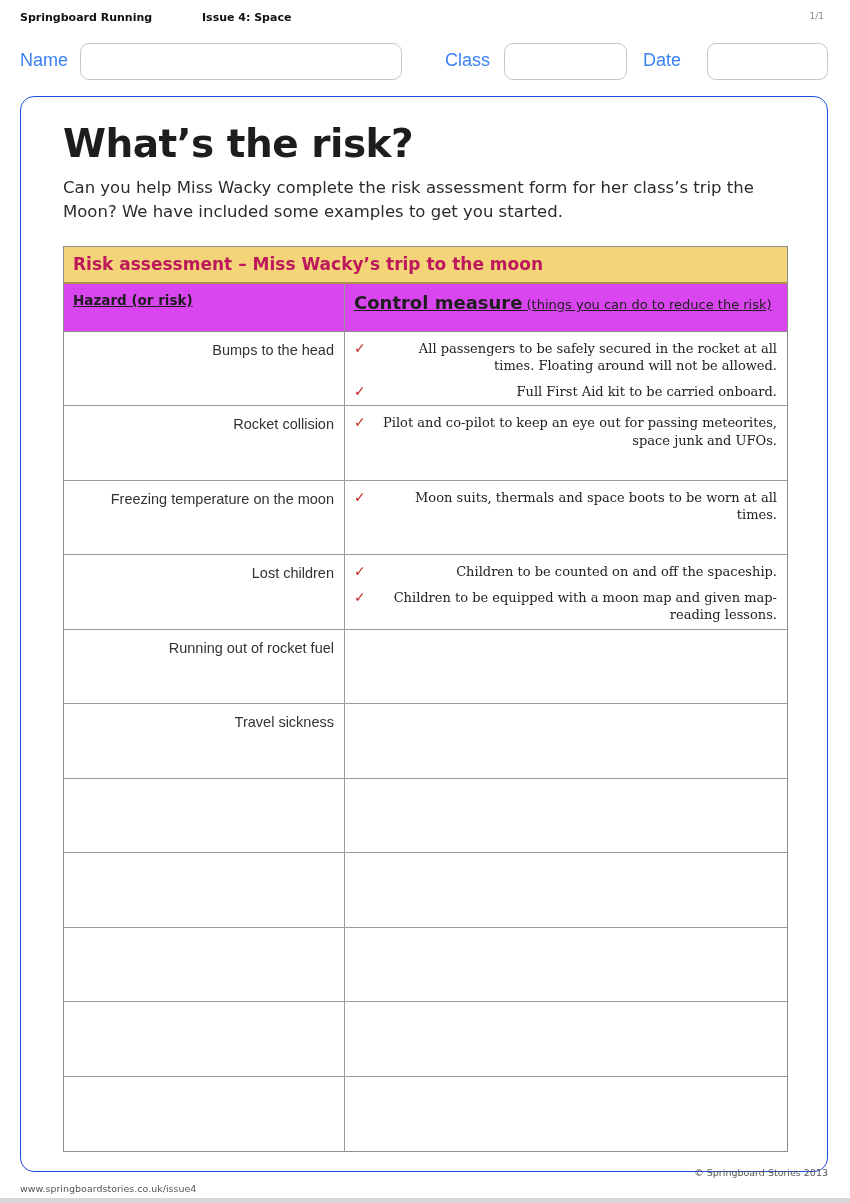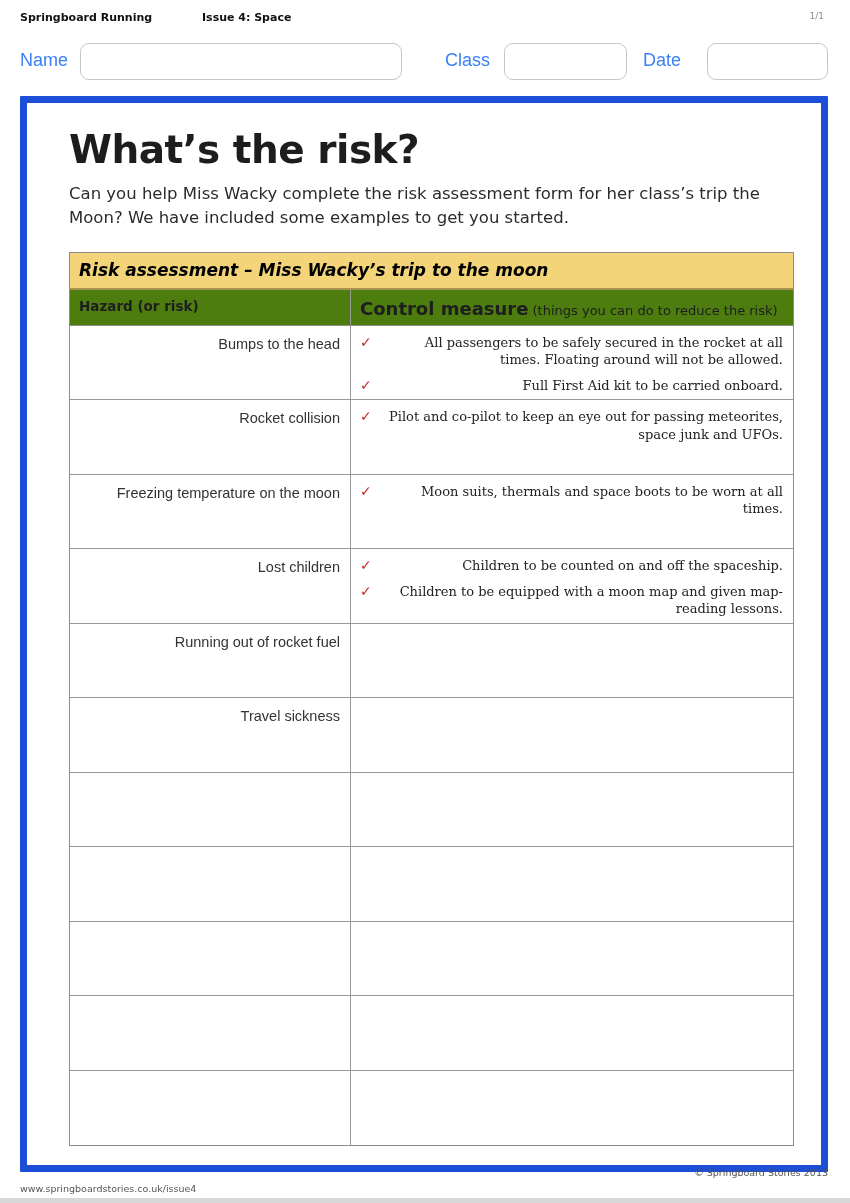--- a/index.html
+++ b/index.html
@@ -23,31 +23,31 @@
   .field-input { position:absolute; top:43px; height:37px; background:#fff;
                  border:1px solid #c6c6c6; border-radius:9px; outline:none;
                  font-size:16px; padding:0 10px; color:#222;
                  font-family:"Liberation Sans", sans-serif; }
   #lbl-name { left:20px; }  #inp-name { left:80px;  width:322px; }
   #lbl-class{ left:445px;text-align:center; } #inp-class{ left:504px; width:123px; }
   #lbl-date { left:643px; } #inp-date { left:707px; width:121px; }
 
   
   .card { position:absolute; top:96px; left:20px; width:808px; height:1076px;
-          background:#fff; border:7px solid #1d4ed8; border-radius:1px; }
+          background:#fff; border:1px solid #1d4ed8; border-radius:14px; }
   .ws-title { margin:24px 42px 0 42px; font-size:39px; color:#1d1d1d; letter-spacing:-0.5px; }
   .ws-intro { margin:10px 42px 0 42px; max-width:700px; font-size:16.5px;
               line-height:1.45; color:#2b2b2b; }
 
   
   .rtable { margin:22px 0 0 42px; width:725px; border:1.5px solid #8c8c8c; background:#fff; }
   .rtable-title { height:37px; background:#f3d478; border-bottom:2px solid #a9934e;
                   display:flex; align-items:center; padding:0 9px;
-                  font-size:17px; font-weight:bold; color:#000000;font-style:italic; }
-  .rtable-head { display:flex; height:36px; background:#4d7c0f; border-bottom:1.5px solid #8c8c8c; }
+                  font-size:17px; font-weight:bold; color:#be185d; }
+  .rtable-head { display:flex; height:48px; background:#d946ef; border-bottom:1.5px solid #8c8c8c;text-decoration:underline; }
   .rtable-head .cell { padding-top:8px; }
   .head-hazard { font-weight:bold; font-size:13.5px; }
   .head-control-bold { font-weight:bold; font-size:18px; }
   .head-control-note { font-size:13px; font-weight:normal; }
   .cell { padding:8px 10px 4px 9px; }
   .cell-hazard { width:281px; border-right:1px solid #9a9a9a; flex:none; }
   .cell-control { flex:1; }
   .rtable-row { display:flex; height:74.5px; border-bottom:1px solid #9a9a9a;text-align:right; }
   .rtable-row:last-child { border-bottom:none; }
   .hazard-text { font-size:14.5px; color:#333; font-family:"Liberation Sans", sans-serif; }

